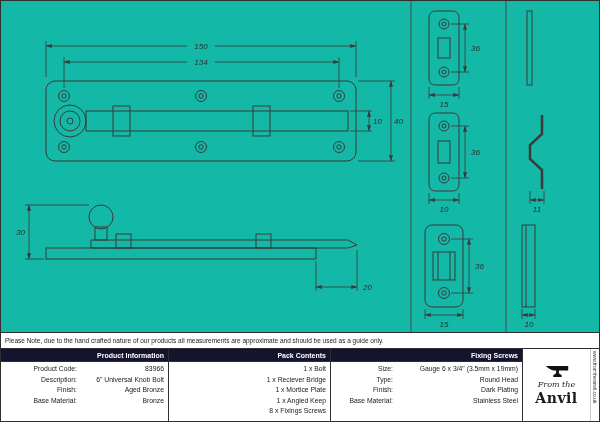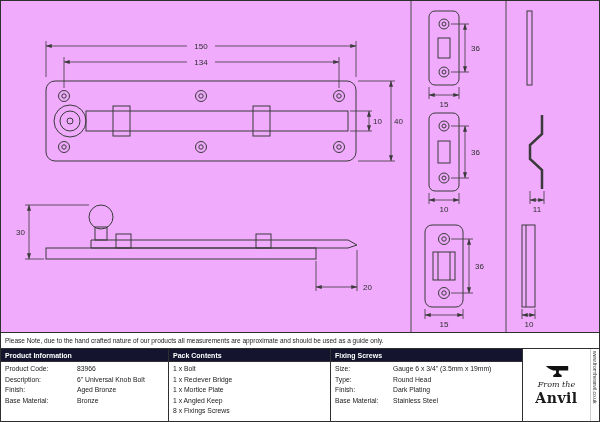--- a/index.html
+++ b/index.html
@@ -1,21 +1,21 @@
 <!DOCTYPE html>
 <html><head>
 <meta charset="utf-8">
 <style>
   * { margin:0; padding:0; box-sizing:border-box; }
   html,body { background:#9a9a9a; }
   body { font-family:"Liberation Sans", sans-serif; color:#1a1a1a; }
   .sheet { width:600px; height:422px; background:#fff; border:1px solid #2f2f2f; display:flex; flex-direction:column; overflow:hidden; }
-  .drawing-area { height:331px; position:relative; background:#f0abfc; }
+  .drawing-area { height:331px; position:relative; background:#14b8a6;font-style:italic; }
   .note-bar { height:17px; border-top:1px solid #2f2f2f; border-bottom:1px solid #2f2f2f; font-size:6.5px; display:flex; align-items:center; padding-left:4px; color:#222; }
-  .spec-table { flex:1; display:grid; grid-template-columns:168px 162px 192px 1fr; }
+  .spec-table { flex:1; display:grid; grid-template-columns:168px 162px 192px 1fr;text-align:right; }
   .col { border-right:1px solid #2f2f2f; display:flex; flex-direction:column; min-width:0; }
   .col.logo-col { border-right:none; flex-direction:row; }
   .col-header { background:#14142e; color:#fff; font-size:7px; font-weight:bold; padding:3px 4px 2px; height:13px; border-bottom:1px solid #2f2f2f; }
   .col-body { flex:1; padding-top:2px; }
   .kv { display:grid; grid-template-columns:72px 1fr; font-size:6.8px; line-height:10.5px; padding:0 4px; }
   .col.fixing .kv { grid-template-columns:58px 1fr; }
   .pc-item { font-size:6.8px; line-height:10.5px; padding:0 4px; }
   .logo-main { flex:1; display:flex; flex-direction:column; align-items:center; justify-content:center; gap:1px; padding:2px; }
   .logo-tagline { font-family:"DejaVu Serif", serif; font-style:italic; font-size:8px; }
   .logo-name { font-family:"DejaVu Serif", serif; font-weight:bold; font-size:14px; line-height:16px; letter-spacing:0.5px; }

